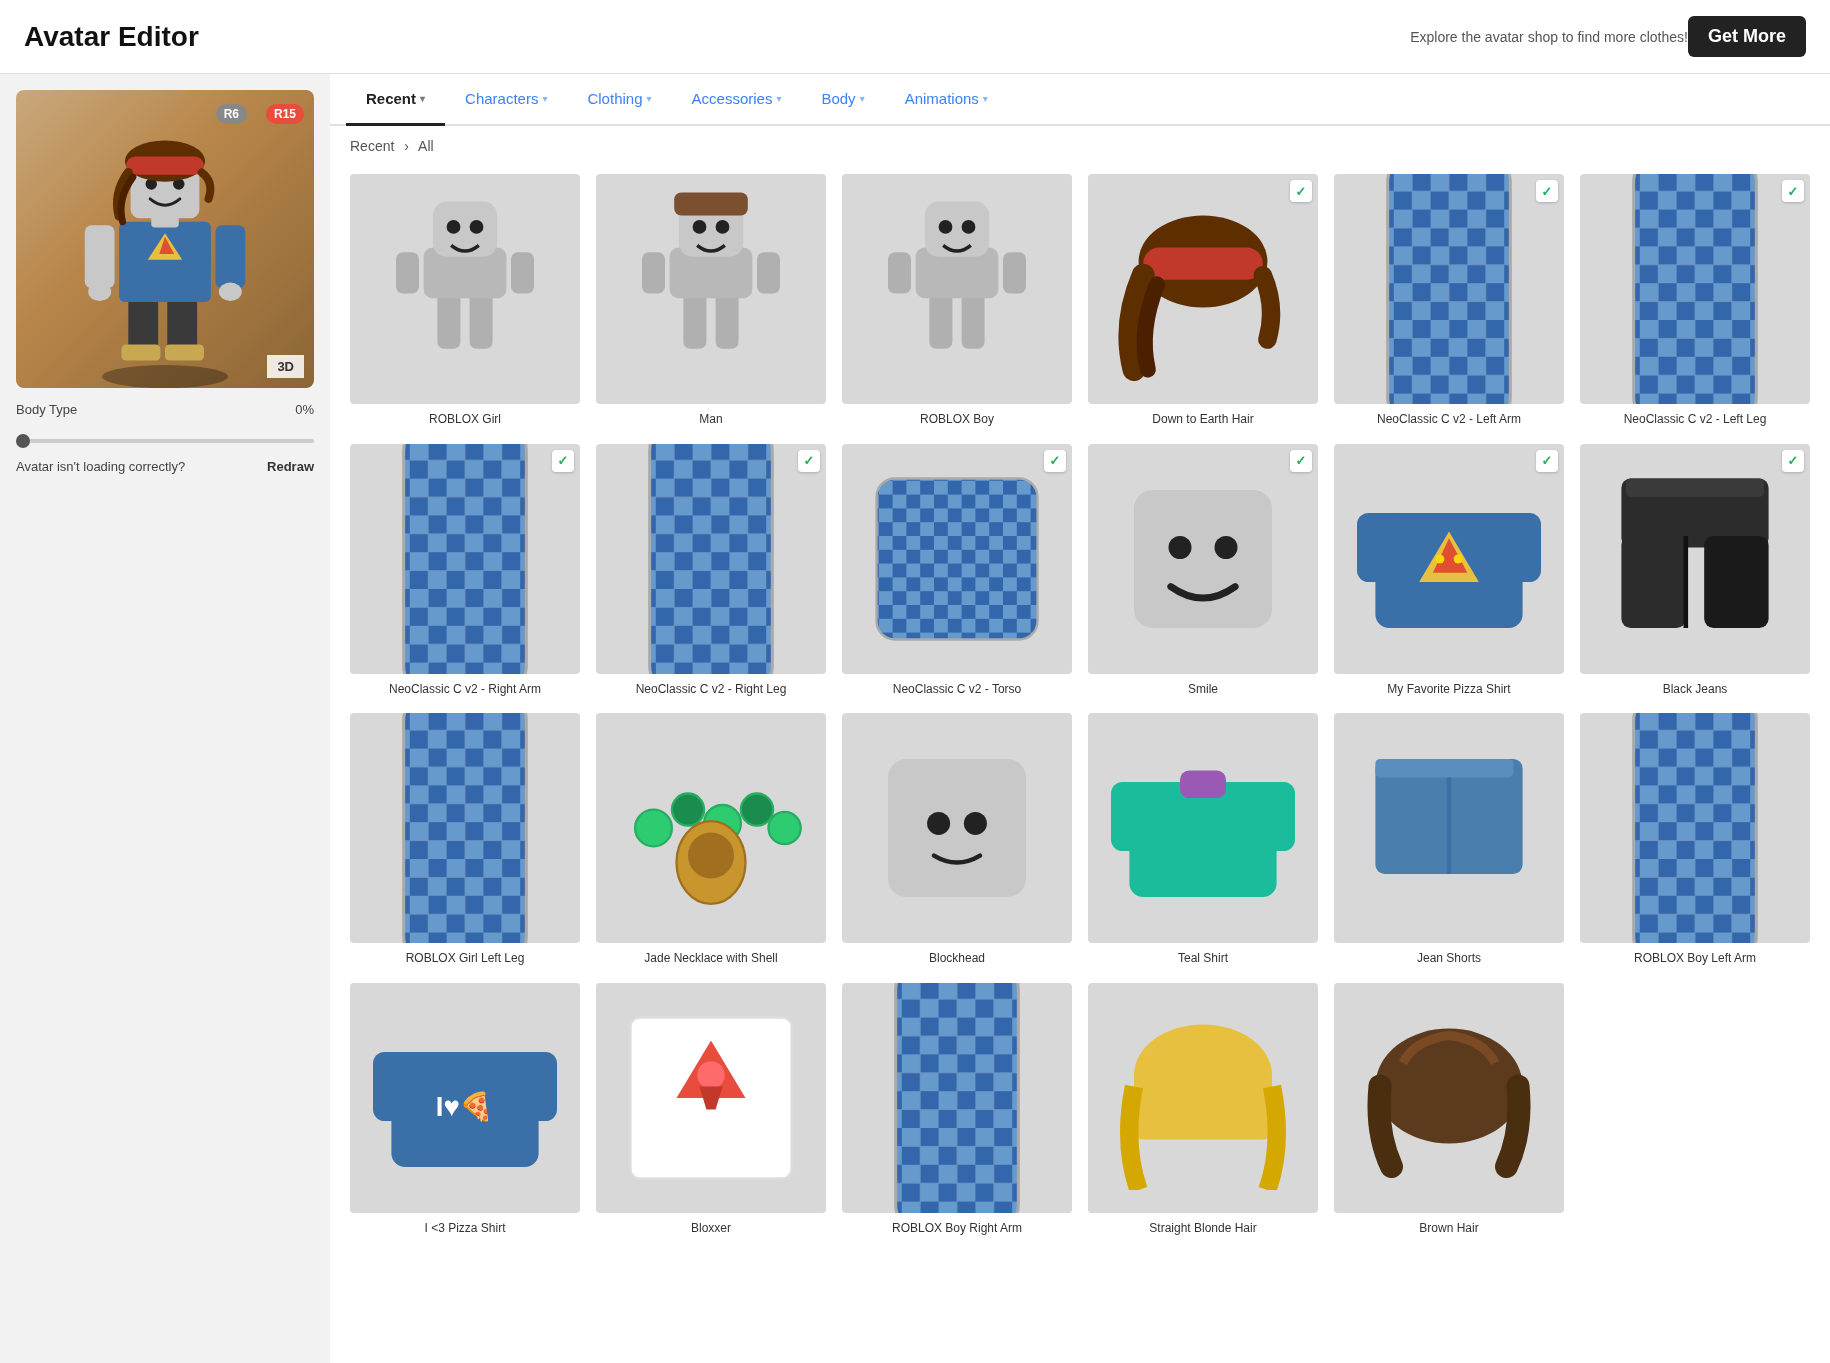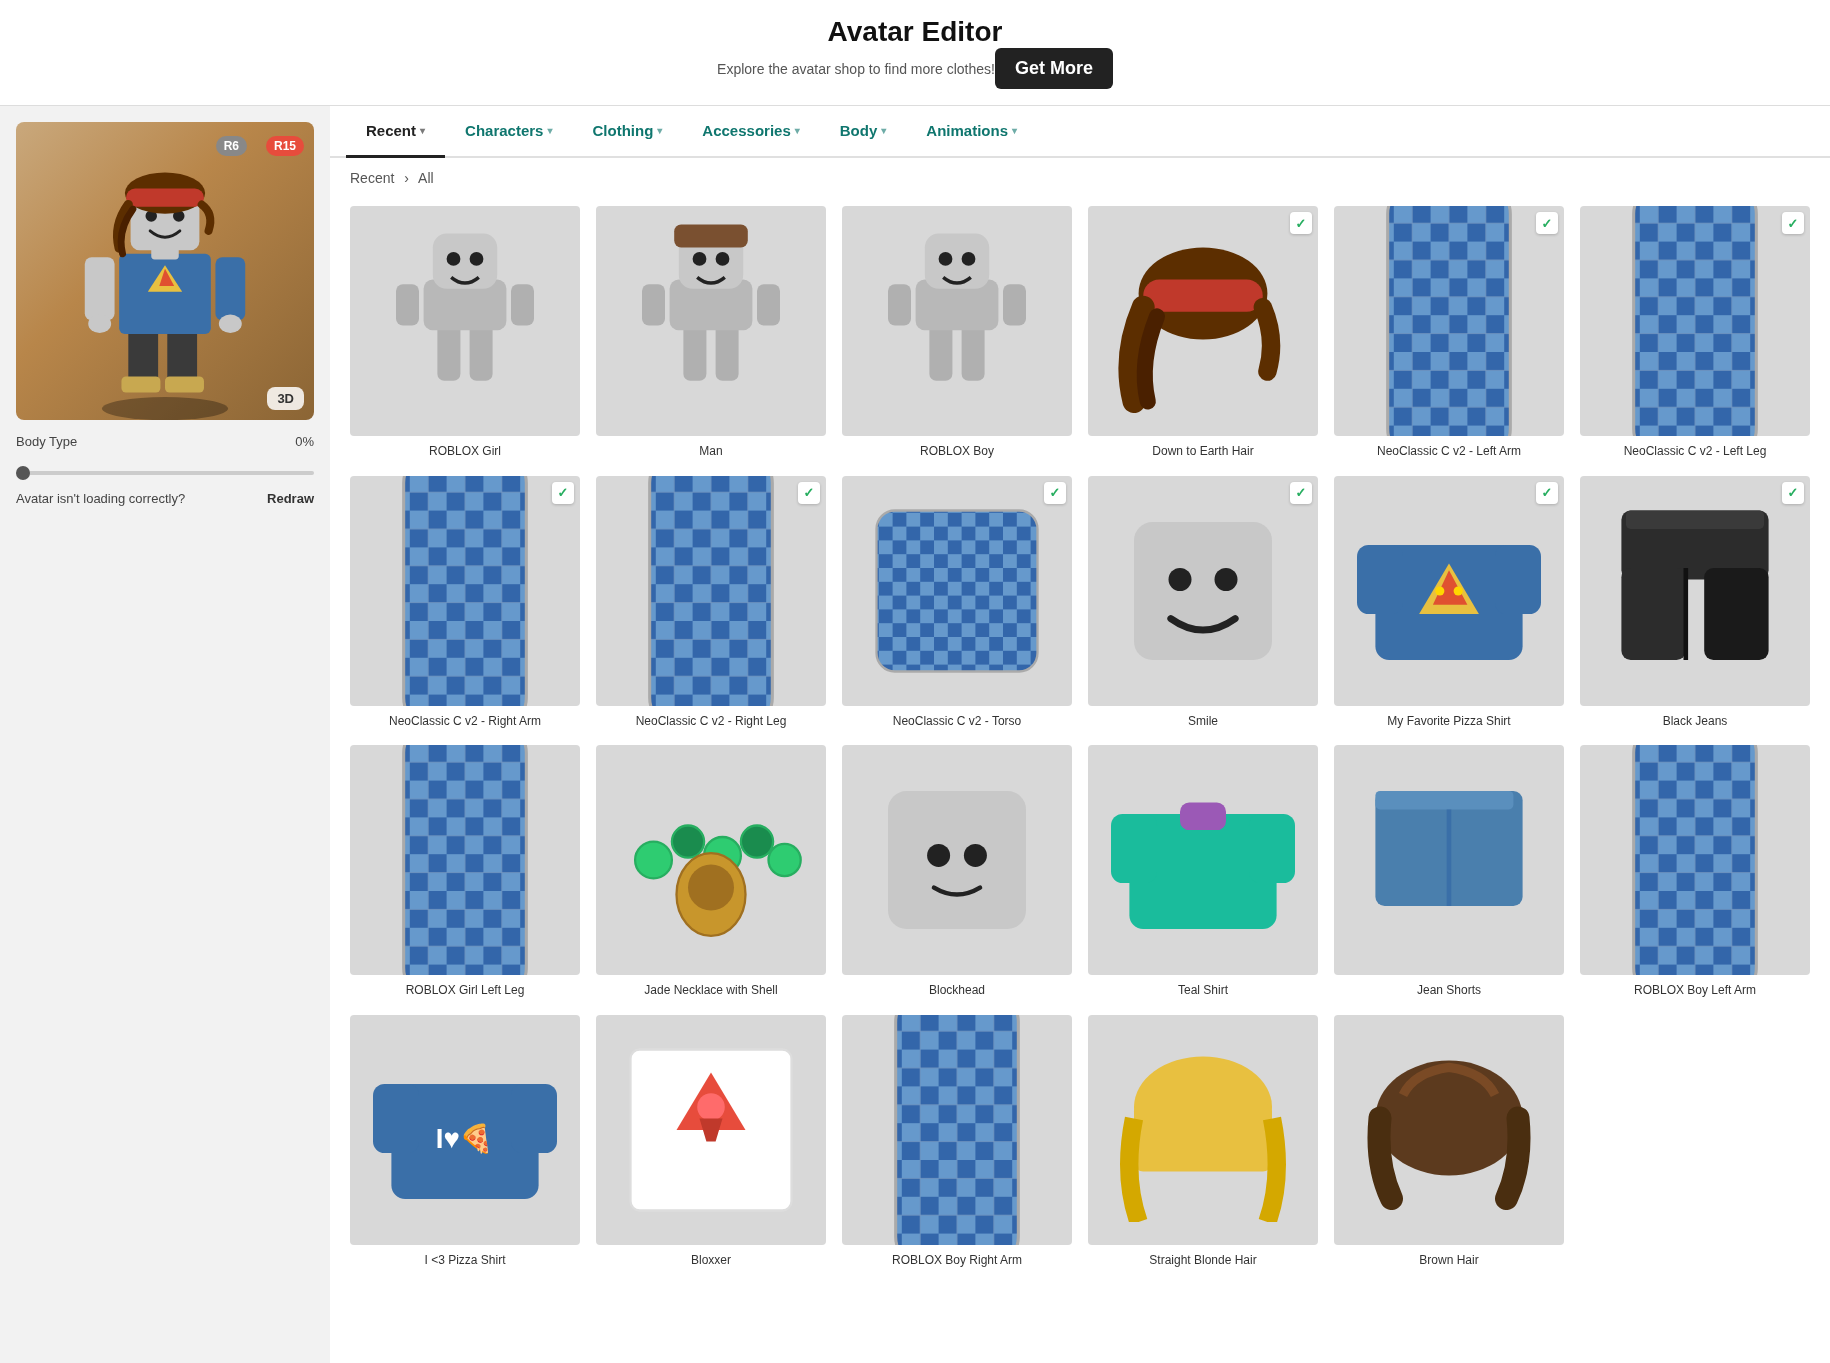--- a/index.html
+++ b/index.html
@@ -10,21 +10,20 @@
       font-size: 14px;
     }
 
     .header {
       display: flex;
       align-items: center;
       justify-content: space-between;
       padding: 16px 24px;
       background: #fff;
       border-bottom: 1px solid #ddd;
-      flex-direction: column;
     }
 
     .header-title {
       font-size: 28px;
       font-weight: 900;
       color: #111;
     }
 
     .header-right {
       display: flex;
@@ -90,21 +89,21 @@
 
     .badge-r6 { background: #888; }
     .badge-r15 { background: #e74c3c; }
 
     .avatar-3d-btn {
       position: absolute;
       bottom: 10px;
       right: 10px;
       background: rgba(255,255,255,0.85);
       border: none;
-      border-radius: 8px;
+      border-radius: 0;
       padding: 4px 10px;
       font-size: 13px;
       font-weight: 700;
       cursor: pointer;
       color: #333;
     }
 
     
     .avatar-body-svg {
       width: 100%;
@@ -177,22 +176,22 @@
       padding: 0 16px;
       background: #fff;
     }
 
     .tab-item {
       display: flex;
       align-items: center;
       gap: 4px;
       padding: 16px 20px;
       font-size: 15px;
-      font-weight: 700;
-      color: #0f766e;
+      font-weight: 400;
+      color: #3b82f6;
       cursor: pointer;
       border-bottom: 3px solid transparent;
       margin-bottom: -2px;
     }
 
     .tab-item.active {
       color: #222;
       font-weight: 700;
       border-bottom: 3px solid #222;
     }

